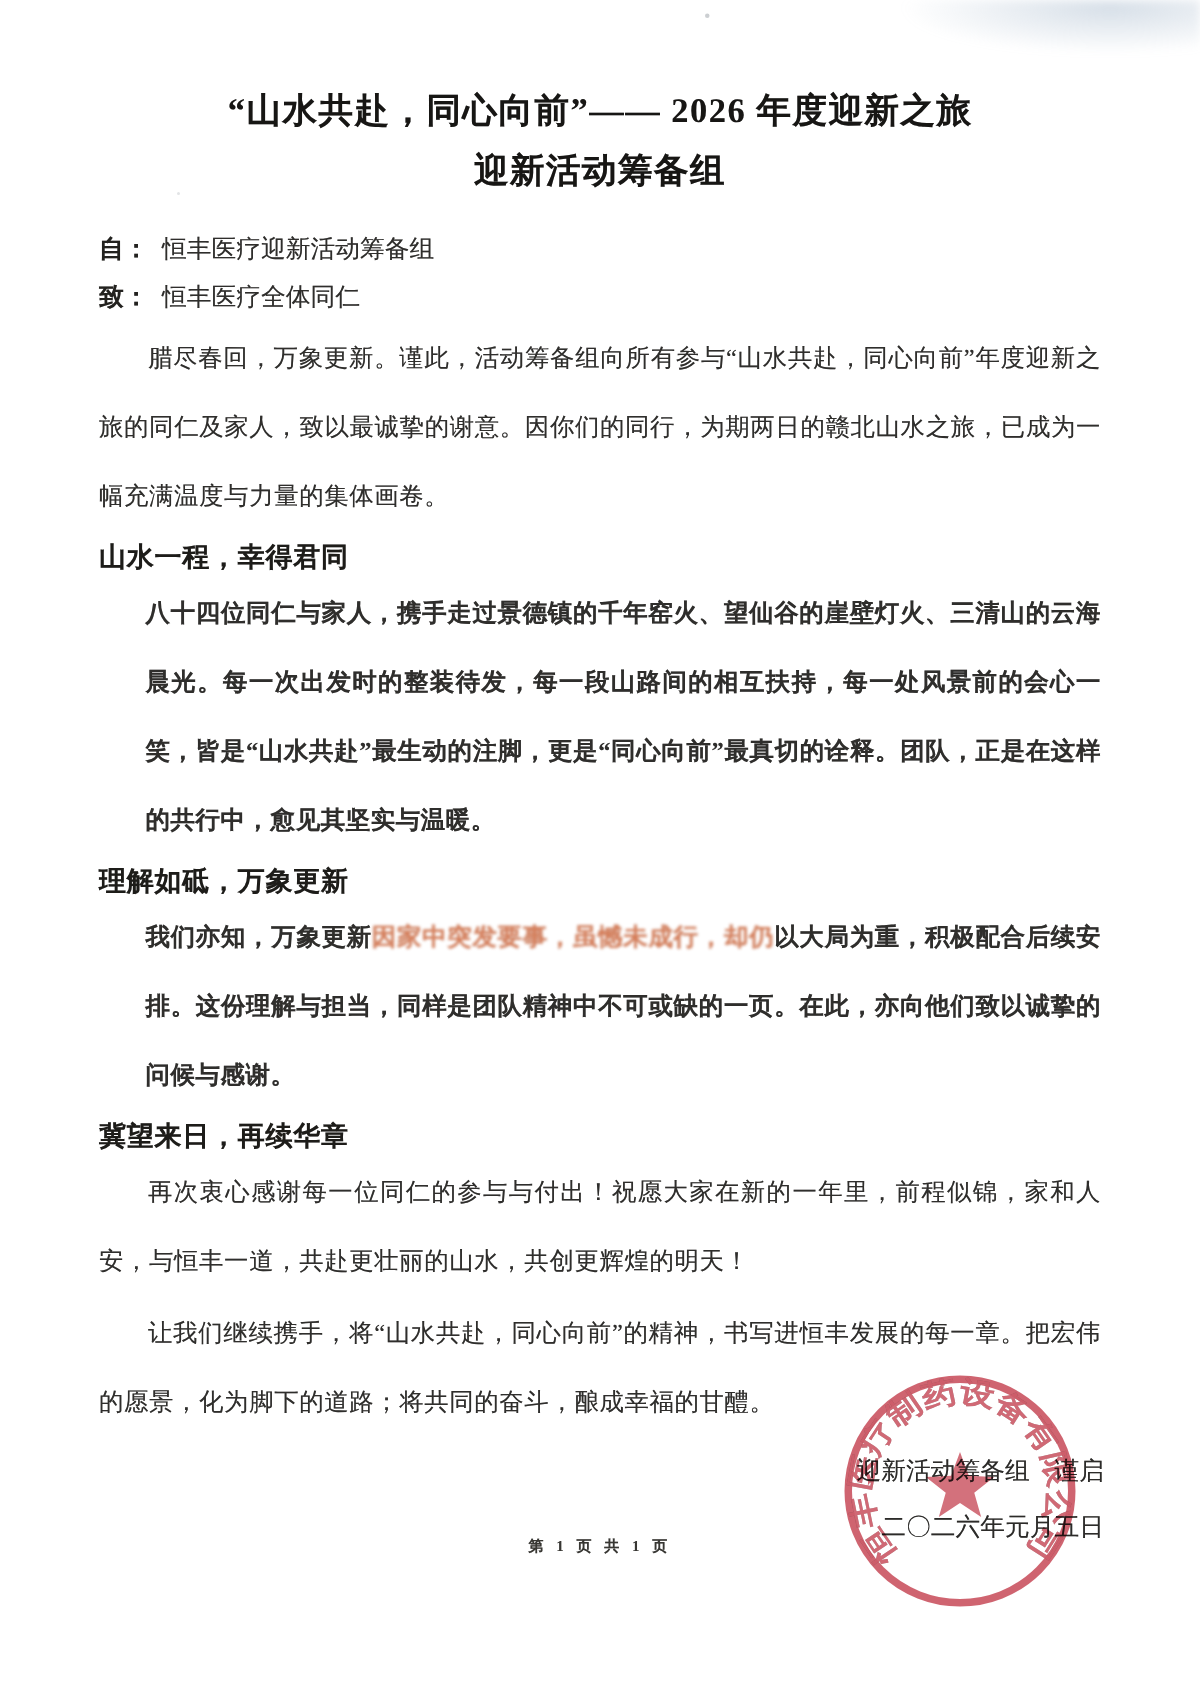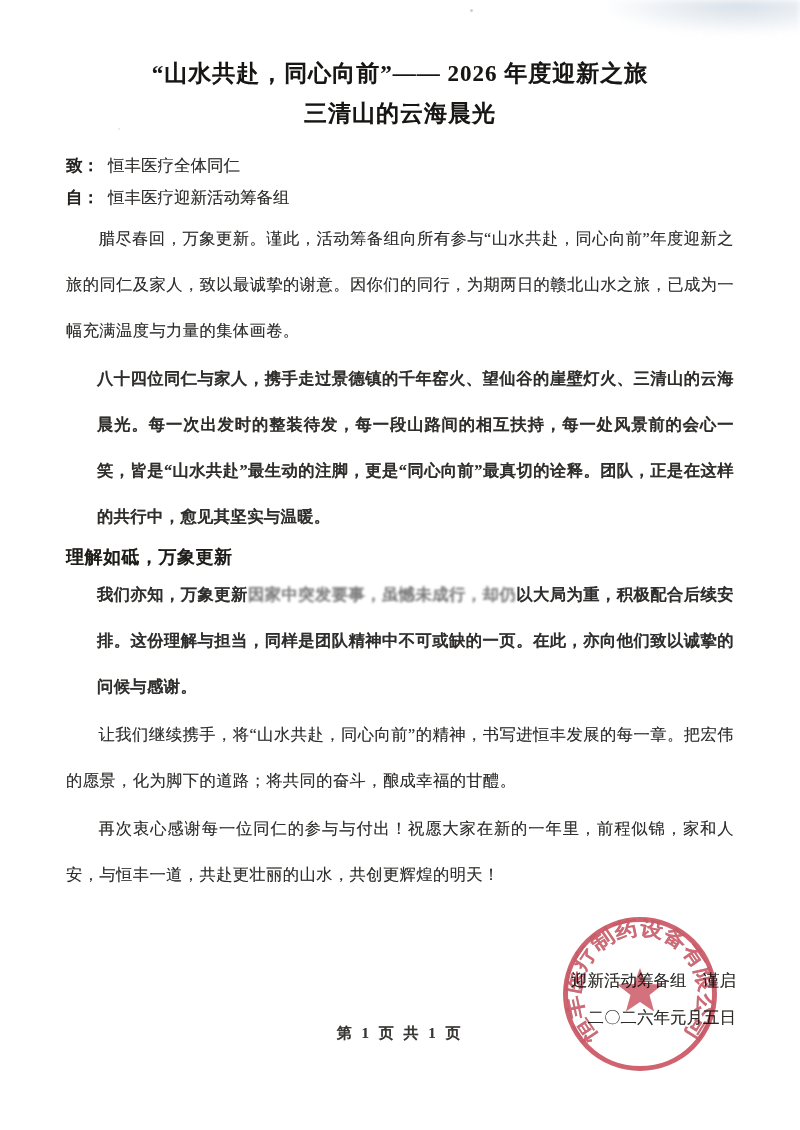--- a/index.html
+++ b/index.html
@@ -33,69 +33,71 @@
   .meta-label{font-weight:700;margin-right:9px;color:#23221f;}
 
   .para{margin:2px 0 0 0;font-size:16.3px;line-height:46px;
     text-align:justify;letter-spacing:.4px;}
   .indent{text-indent:2em;}
   .block{margin-left:31px;font-weight:bold;}
 
   h2.sec{margin:4px 0 0 0;font-size:18px;line-height:26px;
     font-weight:700;color:#1d1c19;letter-spacing:.5px;}
 
-  .blurred{filter:blur(.9px);opacity:.68;color:#404040;}
+  .blurred{filter:blur(.9px);opacity:.68;color:#c2410c;}
 
   .signature{position:absolute;right:64px;top:962px;text-align:right;
     font-size:16.5px;line-height:37px;color:#2c2b29;z-index:4;}
 
   .footer{position:absolute;left:0;right:0;top:1024px;text-align:center;
-    font-size:15px;letter-spacing:3px;color:#383733;font-weight:600;}
+    font-size:10px;letter-spacing:3px;color:#383733;font-weight:600;}
 
   .stamp{
     position:absolute;left:558px;top:912px;width:164px;height:164px;
     z-index:6;mix-blend-mode:multiply;opacity:.92;
     color:var(--seal-color,#c84e5c);
     pointer-events:none;
   }
   .stamp svg{display:block;width:164px;height:164px;filter:blur(.3px);}
 </style>
 </head>
 <body>
 
 <div class="page">
 
   <div class="smudge"></div>
   <div class="speck s1"></div>
   <div class="speck s2"></div>
 
   <h1 class="title">
     <span class="title-line">“山水共赴，同心向前”—— 2026 年度迎新之旅</span>
-    <span class="title-line">三清山的云海晨光</span>
+    <span class="title-line">迎新活动筹备组</span>
   </h1>
 
   <div class="meta">
     <div class="meta-row">
-      <span class="meta-label">致：</span><span>恒丰医疗全体同仁</span>
+      <span class="meta-label">自：</span><span>恒丰医疗迎新活动筹备组</span>
     </div>
     <div class="meta-row">
-      <span class="meta-label">自：</span><span>恒丰医疗迎新活动筹备组</span>
+      <span class="meta-label">致：</span><span>恒丰医疗全体同仁</span>
     </div>
   </div>
 
   <p class="para indent">腊尽春回，万象更新。谨此，活动筹备组向所有参与“山水共赴，同心向前”年度迎新之旅的同仁及家人，致以最诚挚的谢意。因你们的同行，为期两日的赣北山水之旅，已成为一幅充满温度与力量的集体画卷。</p>
 
+  <h2 class="sec">山水一程，幸得君同</h2>
   <p class="para block">八十四位同仁与家人，携手走过景德镇的千年窑火、望仙谷的崖壁灯火、三清山的云海晨光。每一次出发时的整装待发，每一段山路间的相互扶持，每一处风景前的会心一笑，皆是“山水共赴”最生动的注脚，更是“同心向前”最真切的诠释。团队，正是在这样的共行中，愈见其坚实与温暖。</p>
 
   <h2 class="sec">理解如砥，万象更新</h2>
   <p class="para block"><span>我们亦知，万象更新</span><span class="blurred">因家中突发要事，虽憾未成行，却仍</span><span>以大局为重，积极配合后续安排。这份理解与担当，同样是团队精神中不可或缺的一页。在此，亦向他们致以诚挚的问候与感谢。</span></p>
 
+  <h2 class="sec">冀望来日，再续华章</h2>
 
+  <p class="para indent">再次衷心感谢每一位同仁的参与与付出！祝愿大家在新的一年里，前程似锦，家和人安，与恒丰一道，共赴更壮丽的山水，共创更辉煌的明天！</p>
   <p class="para indent">让我们继续携手，将“山水共赴，同心向前”的精神，书写进恒丰发展的每一章。把宏伟的愿景，化为脚下的道路；将共同的奋斗，酿成幸福的甘醴。</p>
-  <p class="para indent">再次衷心感谢每一位同仁的参与与付出！祝愿大家在新的一年里，前程似锦，家和人安，与恒丰一道，共赴更壮丽的山水，共创更辉煌的明天！</p>
 
   <div class="signature">
     <div>迎新活动筹备组　谨启</div>
     <div>二〇二六年元月五日</div>
   </div>
 
   <div class="footer">第 1 页  共 1 页</div>
 
   <div class="stamp">
     <svg viewBox="0 0 164 164" xmlns="http://www.w3.org/2000/svg">

